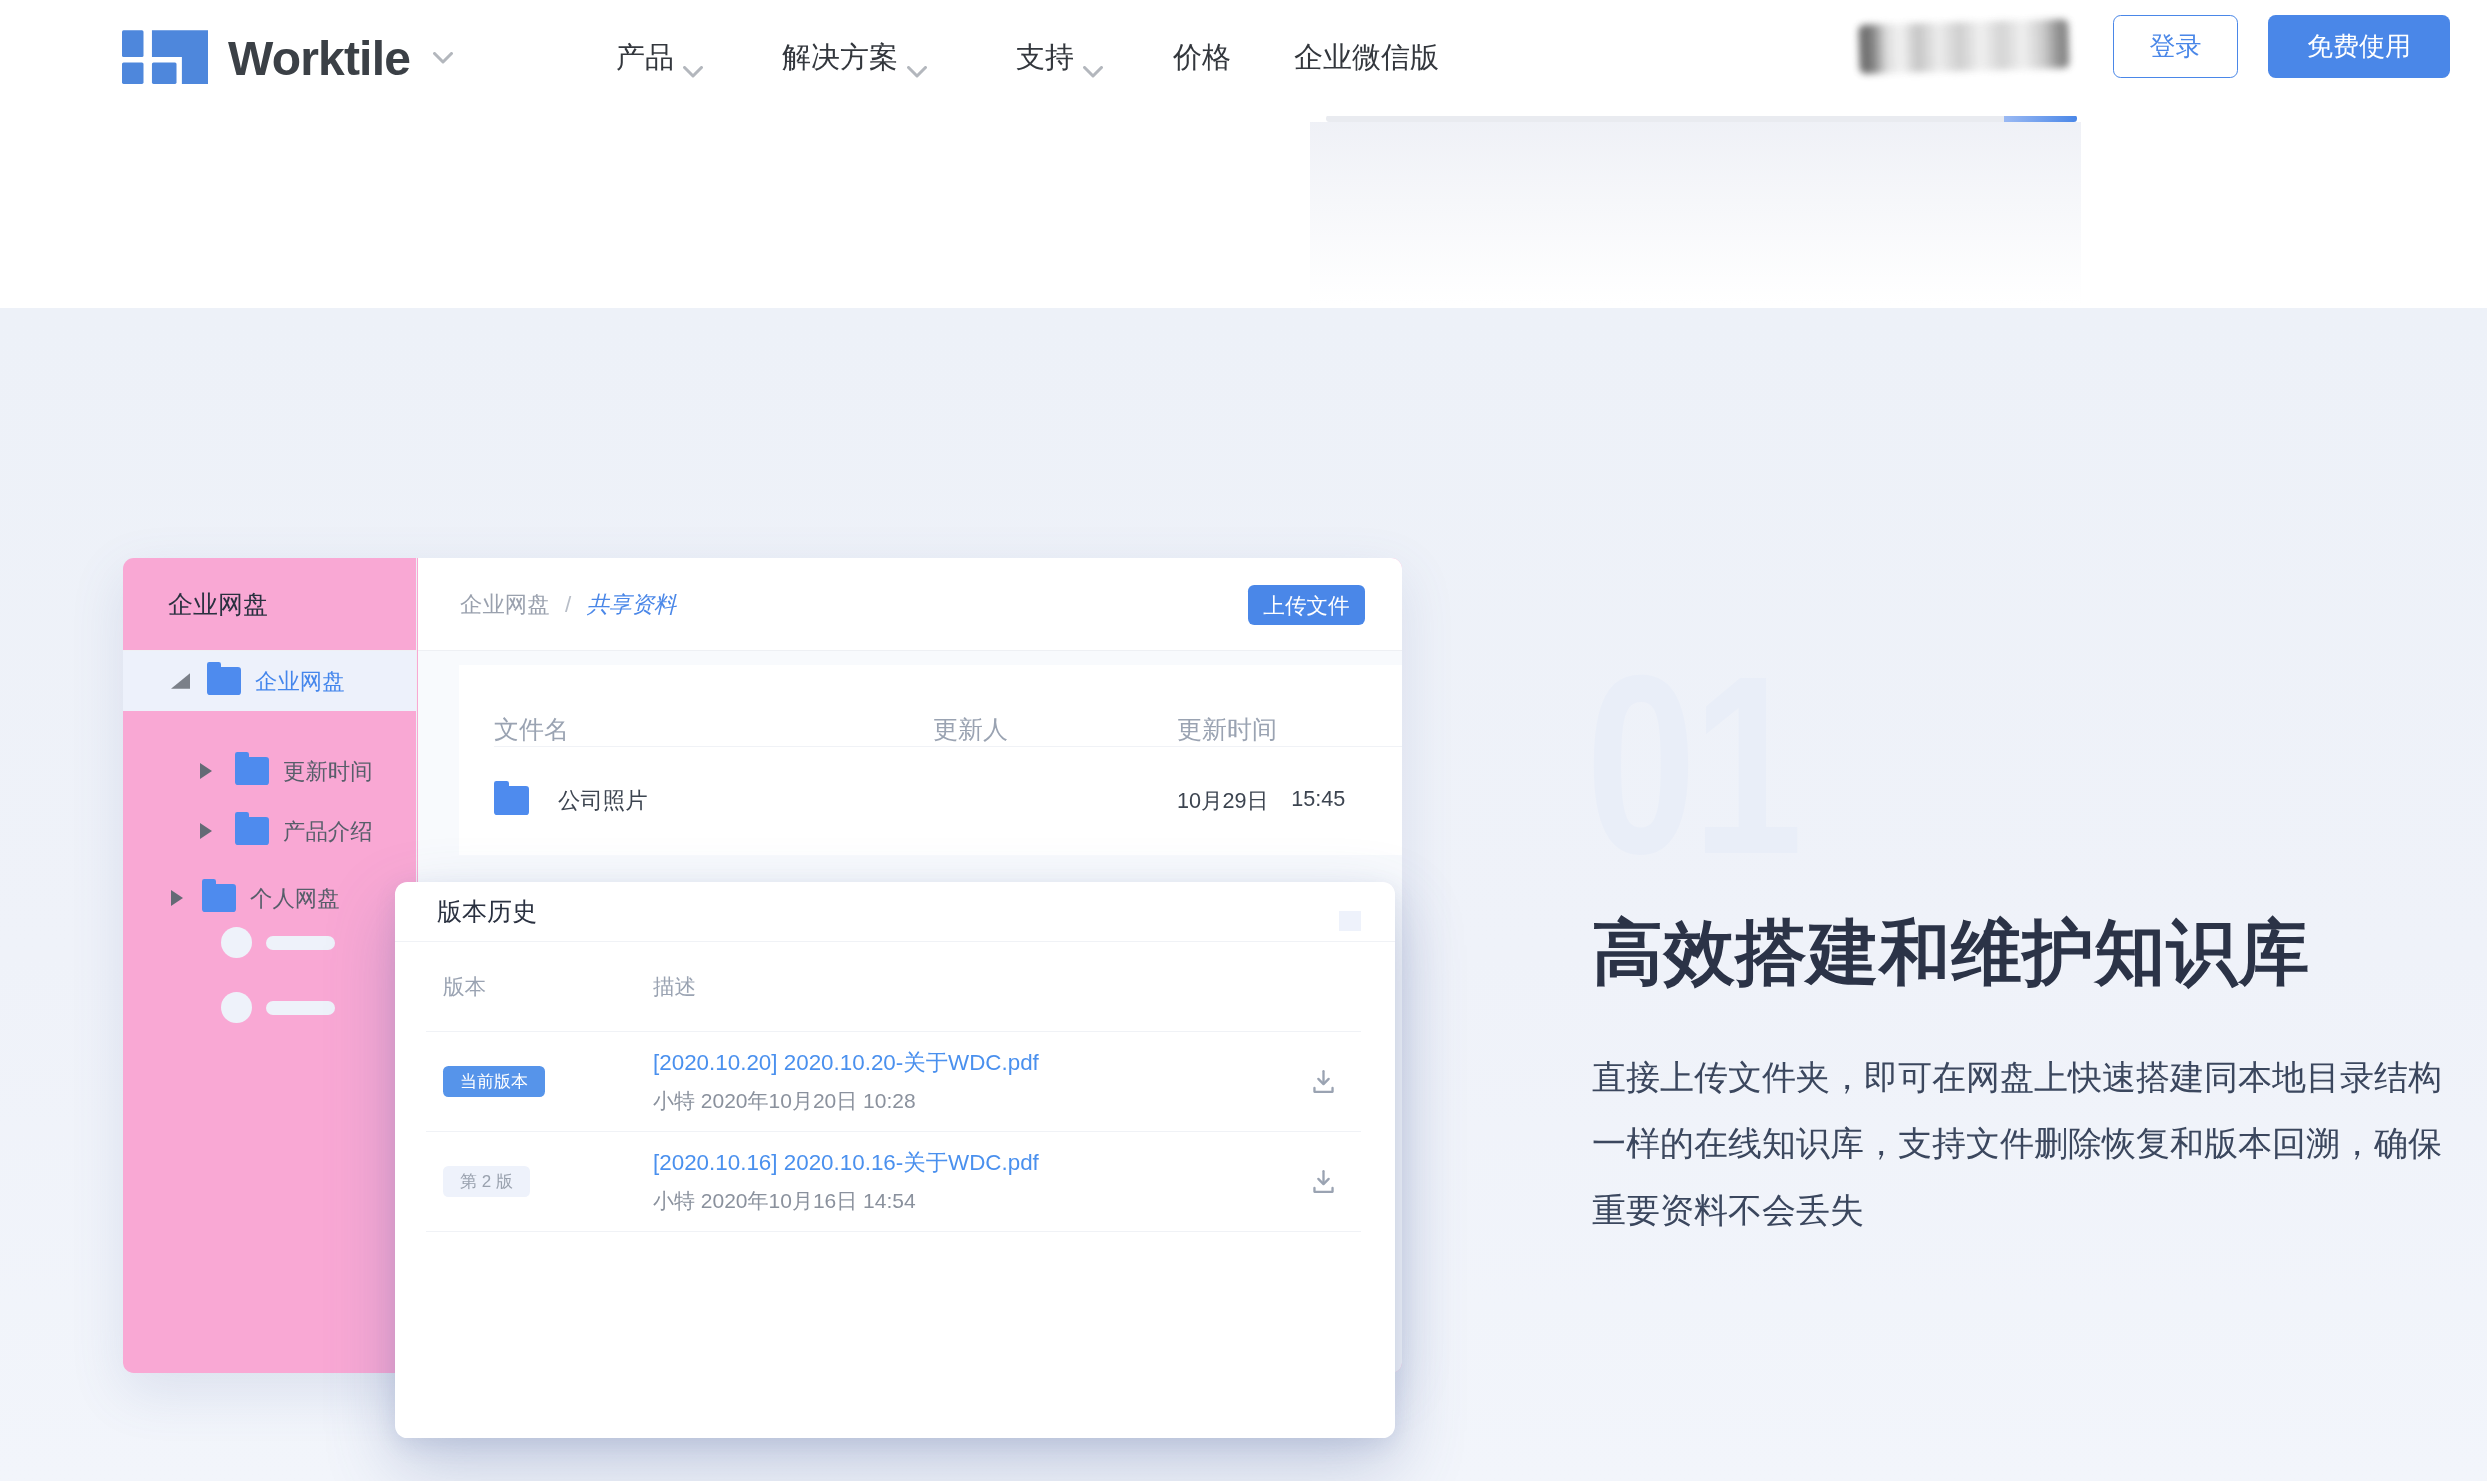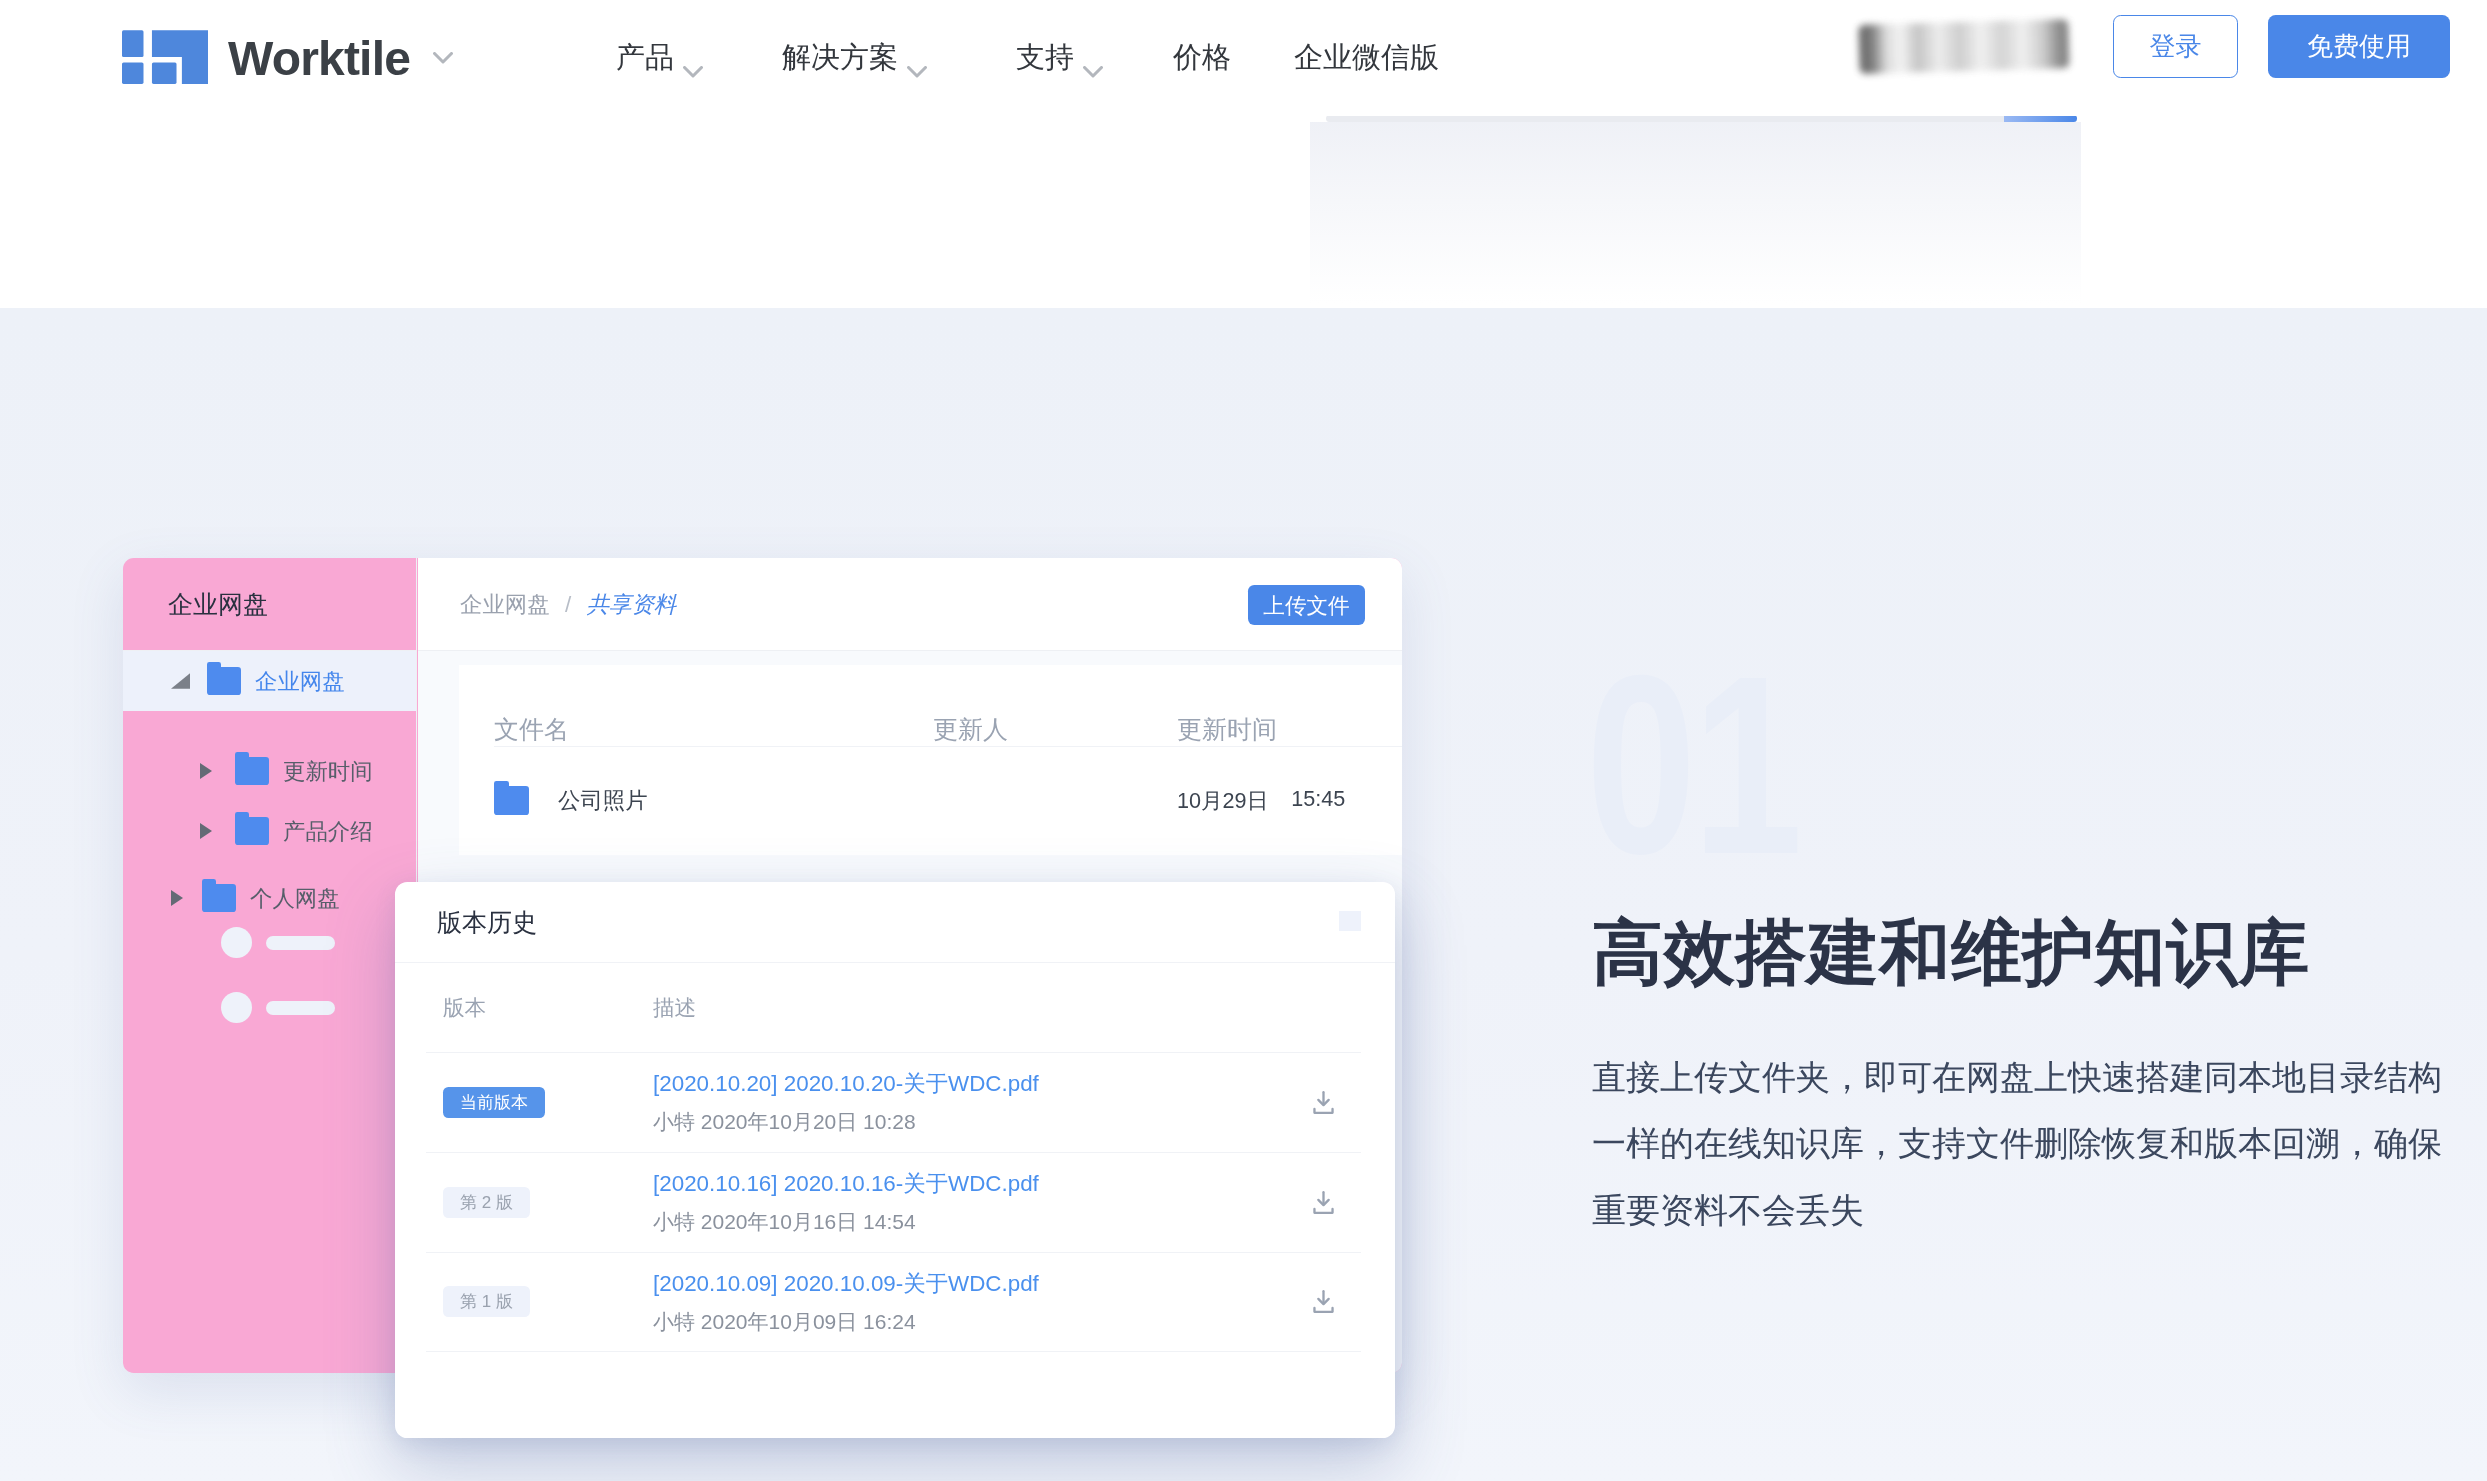--- a/index.html
+++ b/index.html
@@ -82,21 +82,21 @@
     background:#4e8bee; border-radius:2.3px 2.3px 0 0; }
   .avatar { width:39px; height:39px; border-radius:50%; background:#4e8bee; position:relative; overflow:hidden; }
   .avatar:before { content:""; position:absolute; left:11.6px; top:7px; width:15.4px; height:15.4px; border-radius:50%; background:#fff; }
   .avatar:after { content:""; position:absolute; left:5.4px; top:25px; width:28px; height:20px; border-radius:50% 50% 0 0; background:#fff; }
   .timecell { font-size:21.6px; color:#3c4450; display:flex; gap:23px; }
 
   
   .modal { position:absolute; left:395px; top:882px; width:1000px; height:556px; background:#fff;
     border-radius:12.3px; z-index:20;
     box-shadow:0 28px 69px rgba(84,104,160,.30), 0 6.2px 21.6px rgba(84,104,160,.12); }
-  .modal-header { height:81px; border-bottom:0.8px solid #f0f2f6; position:relative;
+  .modal-header { height:60px; border-bottom:0.8px solid #f0f2f6; position:relative;
     display:flex; align-items:center; padding-left:42px; font-size:25px; font-weight:500; color:#2a3140; }
   .modal-sq { position:absolute; right:34px; top:29px; width:21.6px; height:20px; background:#eef2fb; cursor:pointer; }
   .vcols { display:flex; align-items:center; height:89px; padding-left:48px; font-size:21.6px; color:#9aa3b2; }
   .vcol-badge { width:210px; } .vcol-desc { flex:1; }
   .vdivider { height:0.8px; background:#f0f2f6; margin:0 34px 0 31px; }
   .vrow { display:flex; align-items:center; height:99px; padding-left:48px; }
   .vrow-badgecell { width:210px; display:flex; }
   .badge { height:31px; border-radius:5.4px; display:flex; align-items:center; justify-content:center;
     font-size:17px; padding:0 17px; }
   .badge.current { background:#5694ea; color:#fff; }
@@ -298,31 +298,15 @@
     <span class="vdl">
       <svg width="31" height="31" viewBox="0 0 24 24" fill="none" stroke="#9aa3b2" stroke-width="1.8" stroke-linecap="round" stroke-linejoin="round">
         <path d="M12 4 v9"></path>
           <path d="M8 10 l4 4 l4 -4"></path>
           <path d="M5 17 v3 h14 v-3"></path>
       </svg>
     </span>
   </div>
   <div class="vdivider"></div>
 
-  <div class="vrow">
-    <span class="vrow-badgecell">
-      <span class="badge older">第 1 版</span>
-    </span>
-    <span class="vrow-desc">
-      <div class="vlink">[2020.10.09] 2020.10.09-关于WDC.pdf</div>
-      <div class="vmeta">小特 2020年10月09日 16:24</div>
-    </span>
-    <span class="vdl">
-      <svg width="31" height="31" viewBox="0 0 24 24" fill="none" stroke="#9aa3b2" stroke-width="1.8" stroke-linecap="round" stroke-linejoin="round">
-        <path d="M12 4 v9"></path>
-          <path d="M8 10 l4 4 l4 -4"></path>
-          <path d="M5 17 v3 h14 v-3"></path>
-      </svg>
-    </span>
-  </div>
   <div class="vdivider"></div>
 </div>
 
 
 </body></html>

